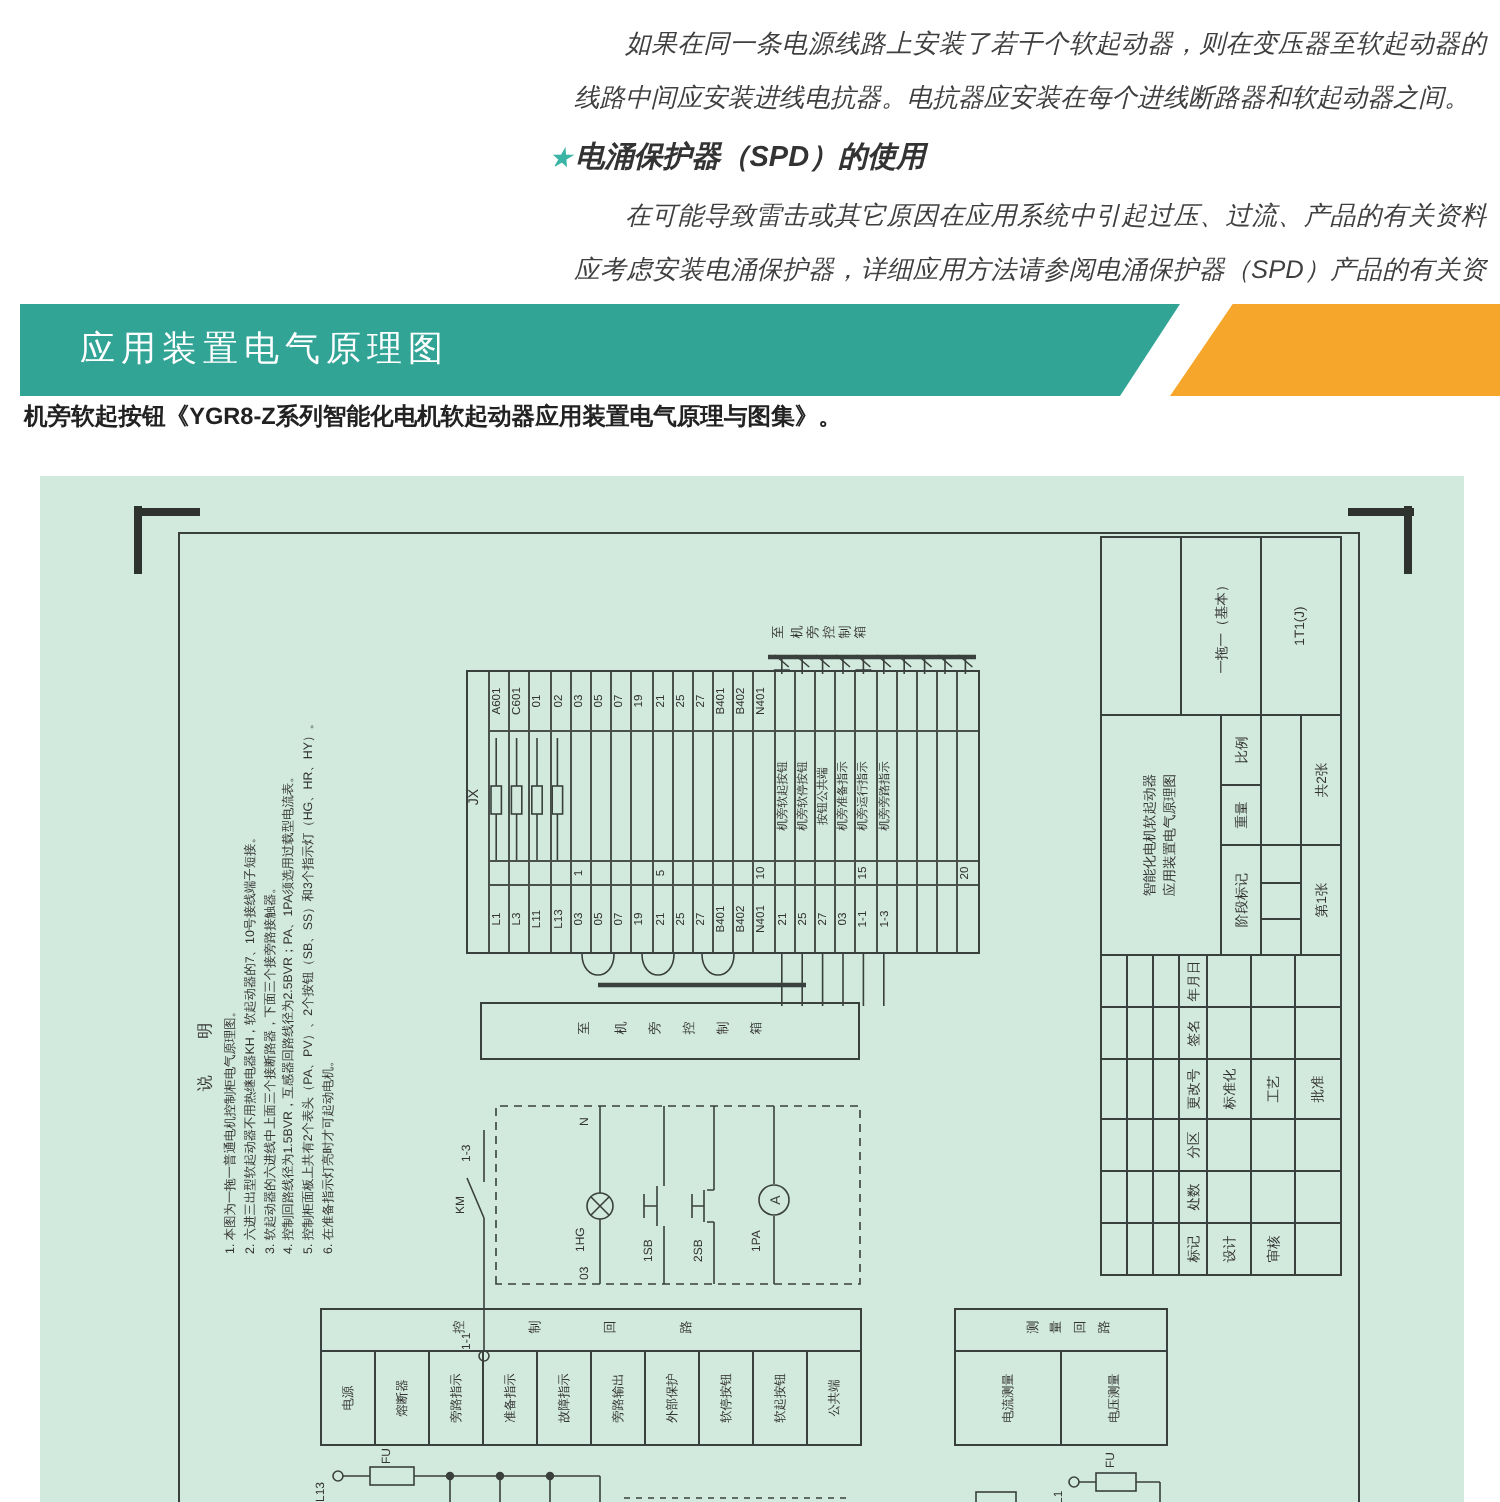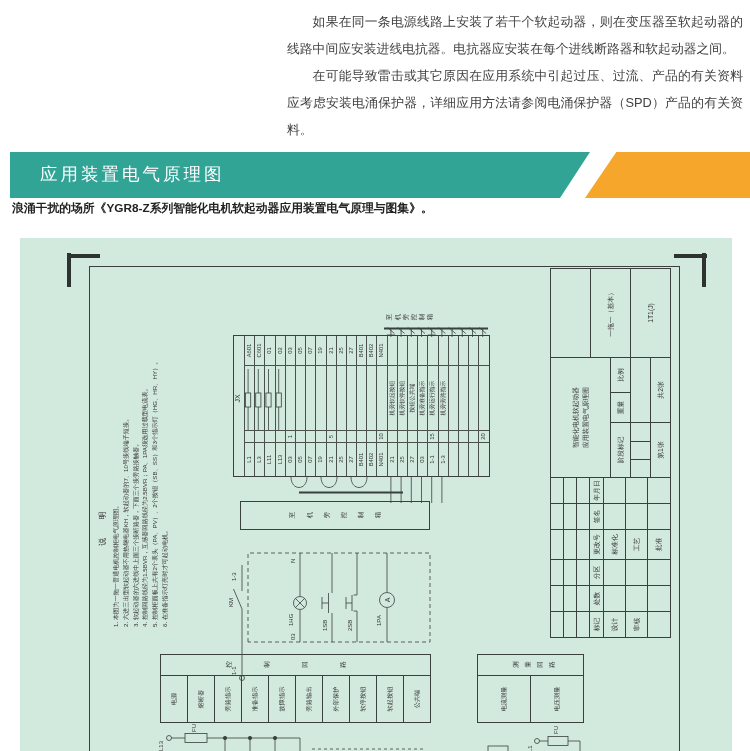--- a/index.html
+++ b/index.html
@@ -1,19 +1,19 @@
 <!DOCTYPE html>
 <html><head>
 <meta charset="utf-8">
 <style>
   html,body{margin:0;padding:0;background:#fff;}
   .page{position:relative;width:750px;height:751px;background:#ffffff;overflow:hidden;
         font-family:"Liberation Sans",sans-serif;color:#414141;}
   
-  .topsec{position:absolute;left:287px;top:8px;width:456px;}
+  .topsec{position:absolute;left:287px;top:8px;width:456px;font-style:italic;}
   .para{font-size:12.8px;line-height:27px;text-align:justify;text-indent:2em;margin:0;color:#3f3f3f;font-weight:500;}
   .h-spd{font-size:14.5px;font-weight:bold;color:#333;margin:4px 0 2px -12px;line-height:26px;}
   .h-spd .star{color:#3ab5a5;font-size:12px;margin-right:2px;}
   
   .banner{position:absolute;left:0;top:152px;width:750px;height:46px;}
   .banner .teal{position:absolute;left:10px;top:0;width:580px;height:46px;background:#31a496;
     clip-path:polygon(0 0,100% 0,calc(100% - 30px) 100%,0 100%);}
   .banner .teal span{position:absolute;left:30px;top:10px;font-size:17.5px;color:#fff;letter-spacing:3px;font-weight:500;}
   .banner .orange{position:absolute;left:585px;top:0;width:165px;height:46px;background:#f5a62b;
     clip-path:polygon(19% 0,100% 0,100% 100%,0 100%);}
@@ -57,31 +57,32 @@
   .tb-title{font-size:7.6px;line-height:10px;}
   svg.wires{position:absolute;left:0;top:0;}
 </style>
 </head>
 <body>
 
 <div class="page">
 
   <div class="topsec">
     <p class="para"><span>如果在同一条电源线路上安装了若干个软起动器，则在变压器至软起动器的</span><span>线路中间应安装进线电抗器。电抗器应安装在每个进线断路器和软起动器之间。</span></p>
+    <div class="h-spd"><span class="star">★</span><span>电涌保护器（SPD）的使用</span></div>
     <p class="para"><span>在可能导致雷击或其它原因在应用系统中引起过压、过流、产品的有关资料</span><span>应考虑安装电涌保护器，详细应用方法请参阅电涌保护器（SPD）产品的有关资料。</span></p>
   </div>
 
   <div class="banner">
     <div class="teal">
       <span>应用装置电气原理图</span>
     </div>
     <div class="orange"></div>
   </div>
 
-  <div class="caption">浪涌干扰的场所《YGR8-Z系列智能化电机软起动器应用装置电气原理与图集》。</div>
+  <div class="caption">机旁软起按钮《YGR8-Z系列智能化电机软起动器应用装置电气原理与图集》。</div>
 
   <div class="board">
     <div class="sheet">
 
       <div class="frame"></div>
       <div class="cmark" style="left:968px;top:617px;width:34px;height:4px;"></div>
       <div class="cmark" style="left:997px;top:589px;width:4px;height:33px;"></div>
       <div class="cmark" style="left:968px;top:-18px;width:34px;height:4px;"></div>
       <div class="cmark" style="left:997px;top:-18px;width:4px;height:33px;"></div>
 

